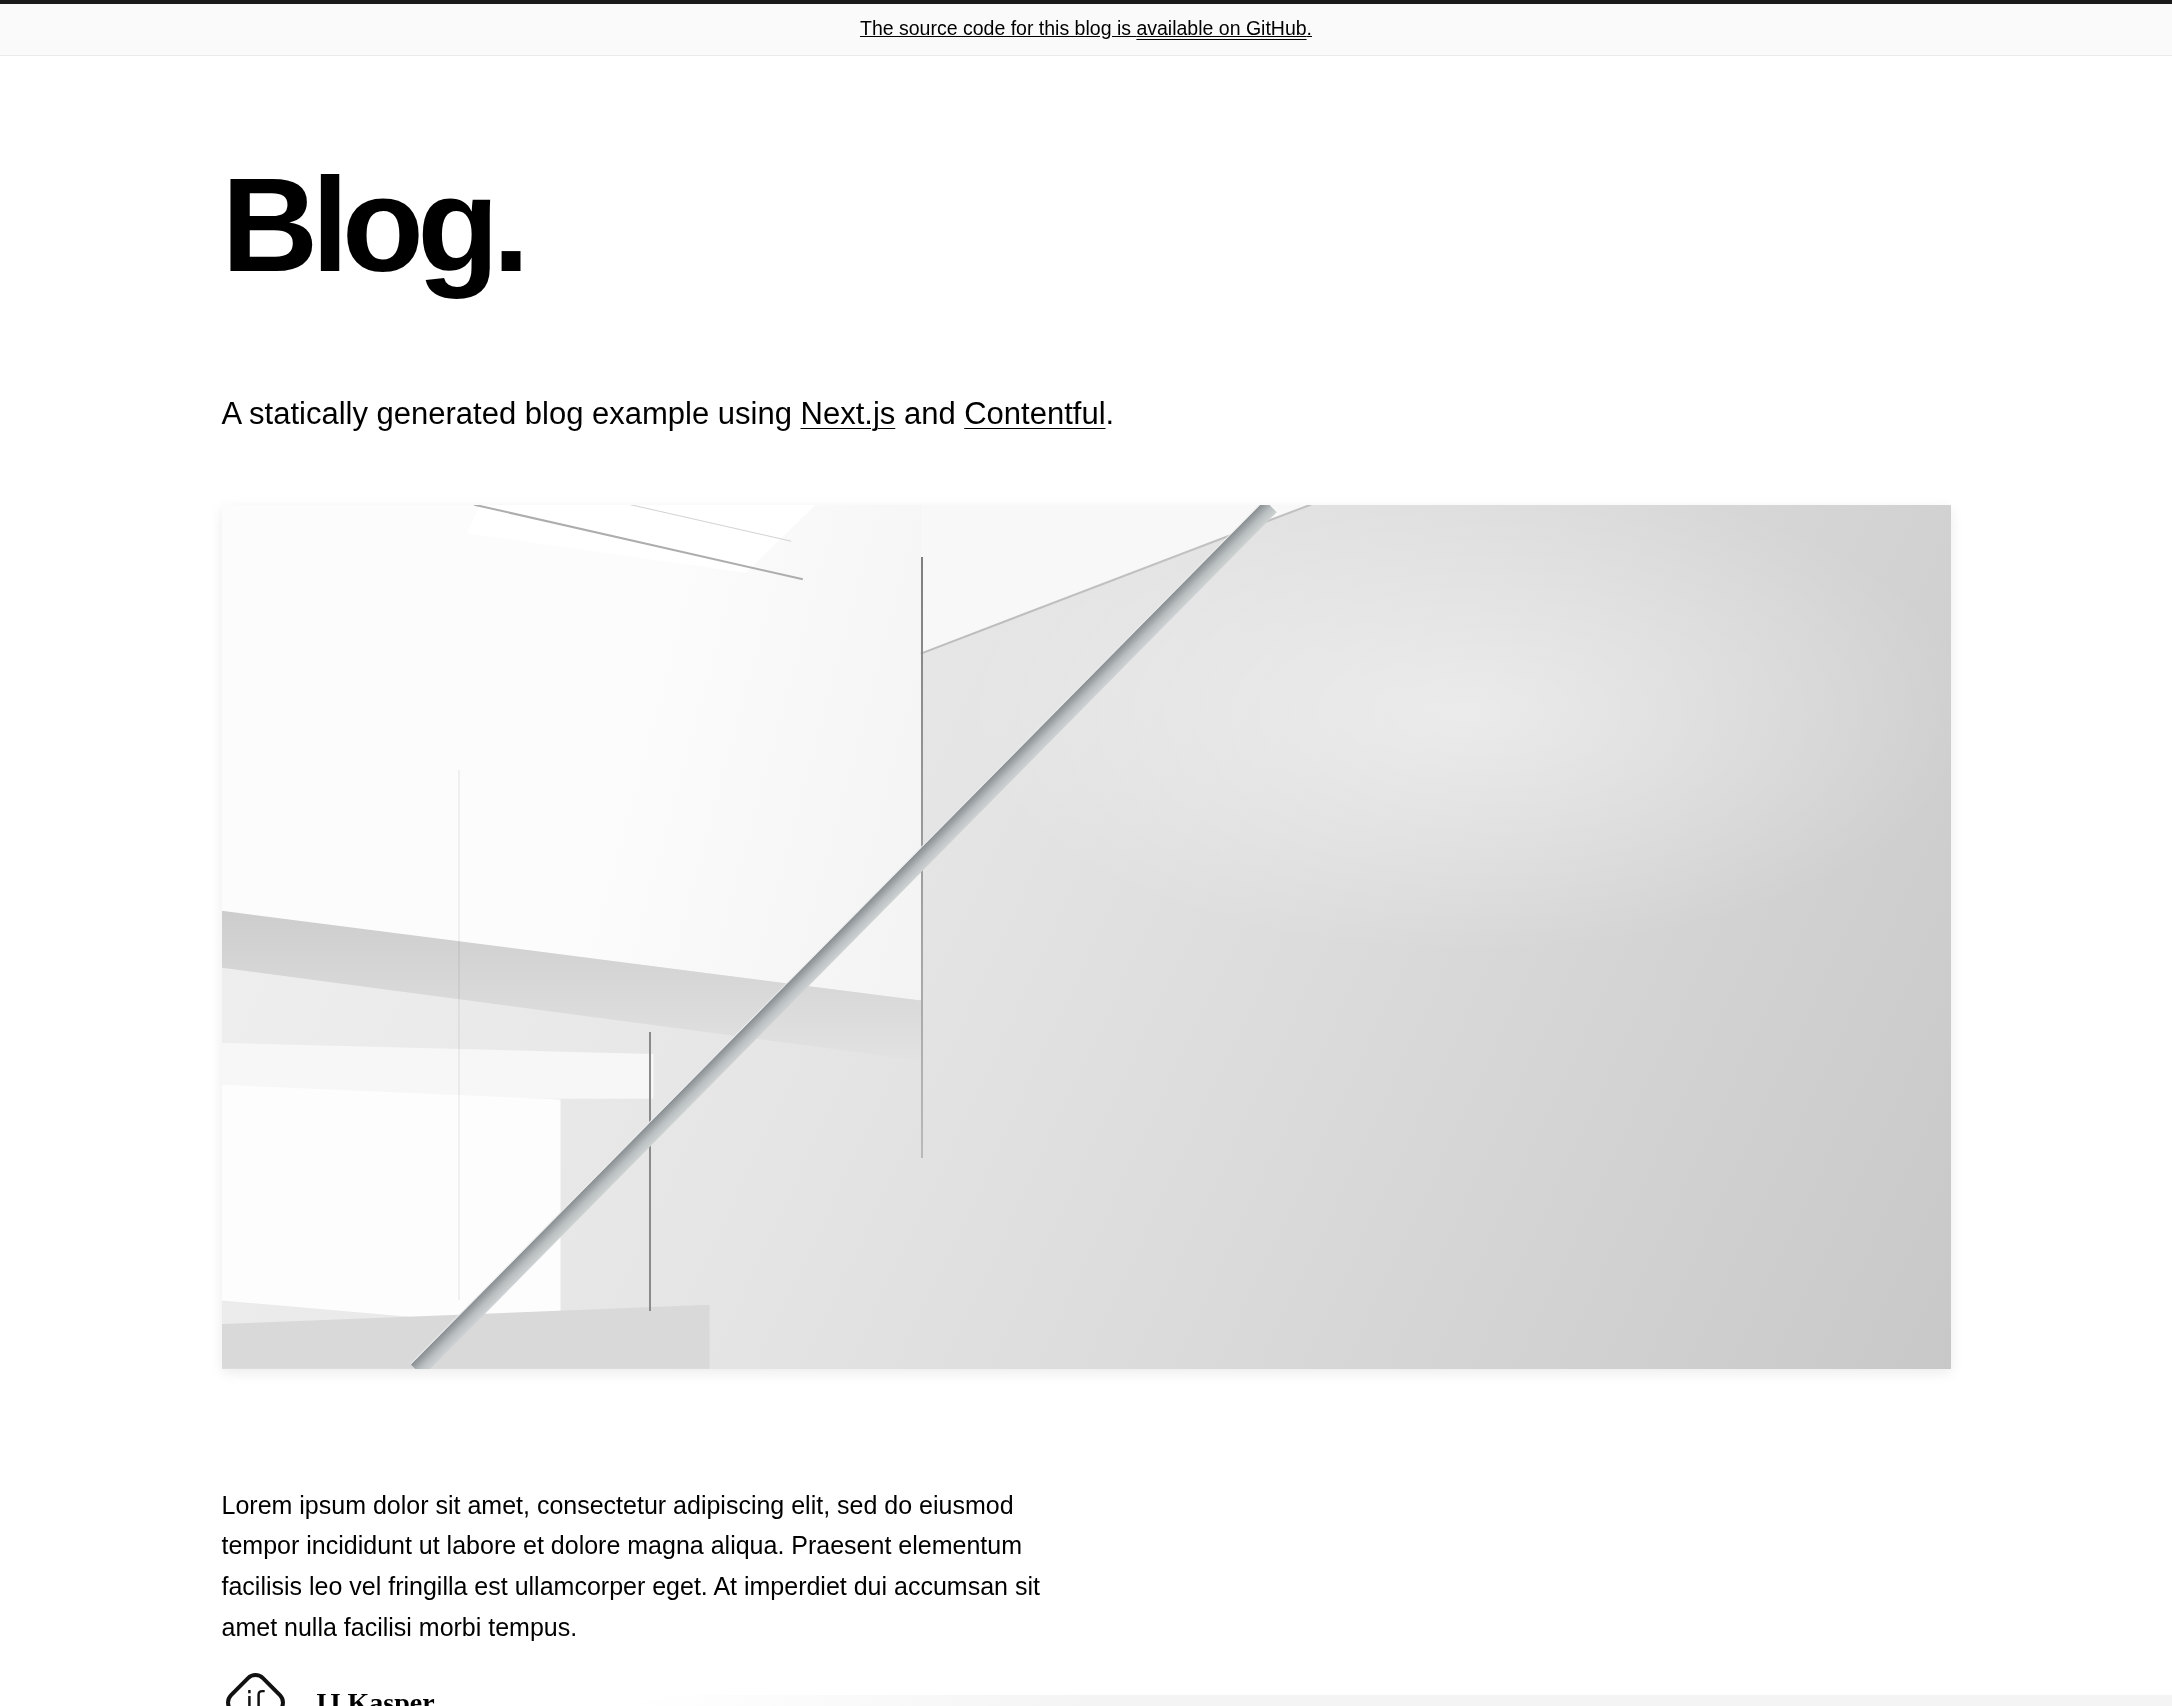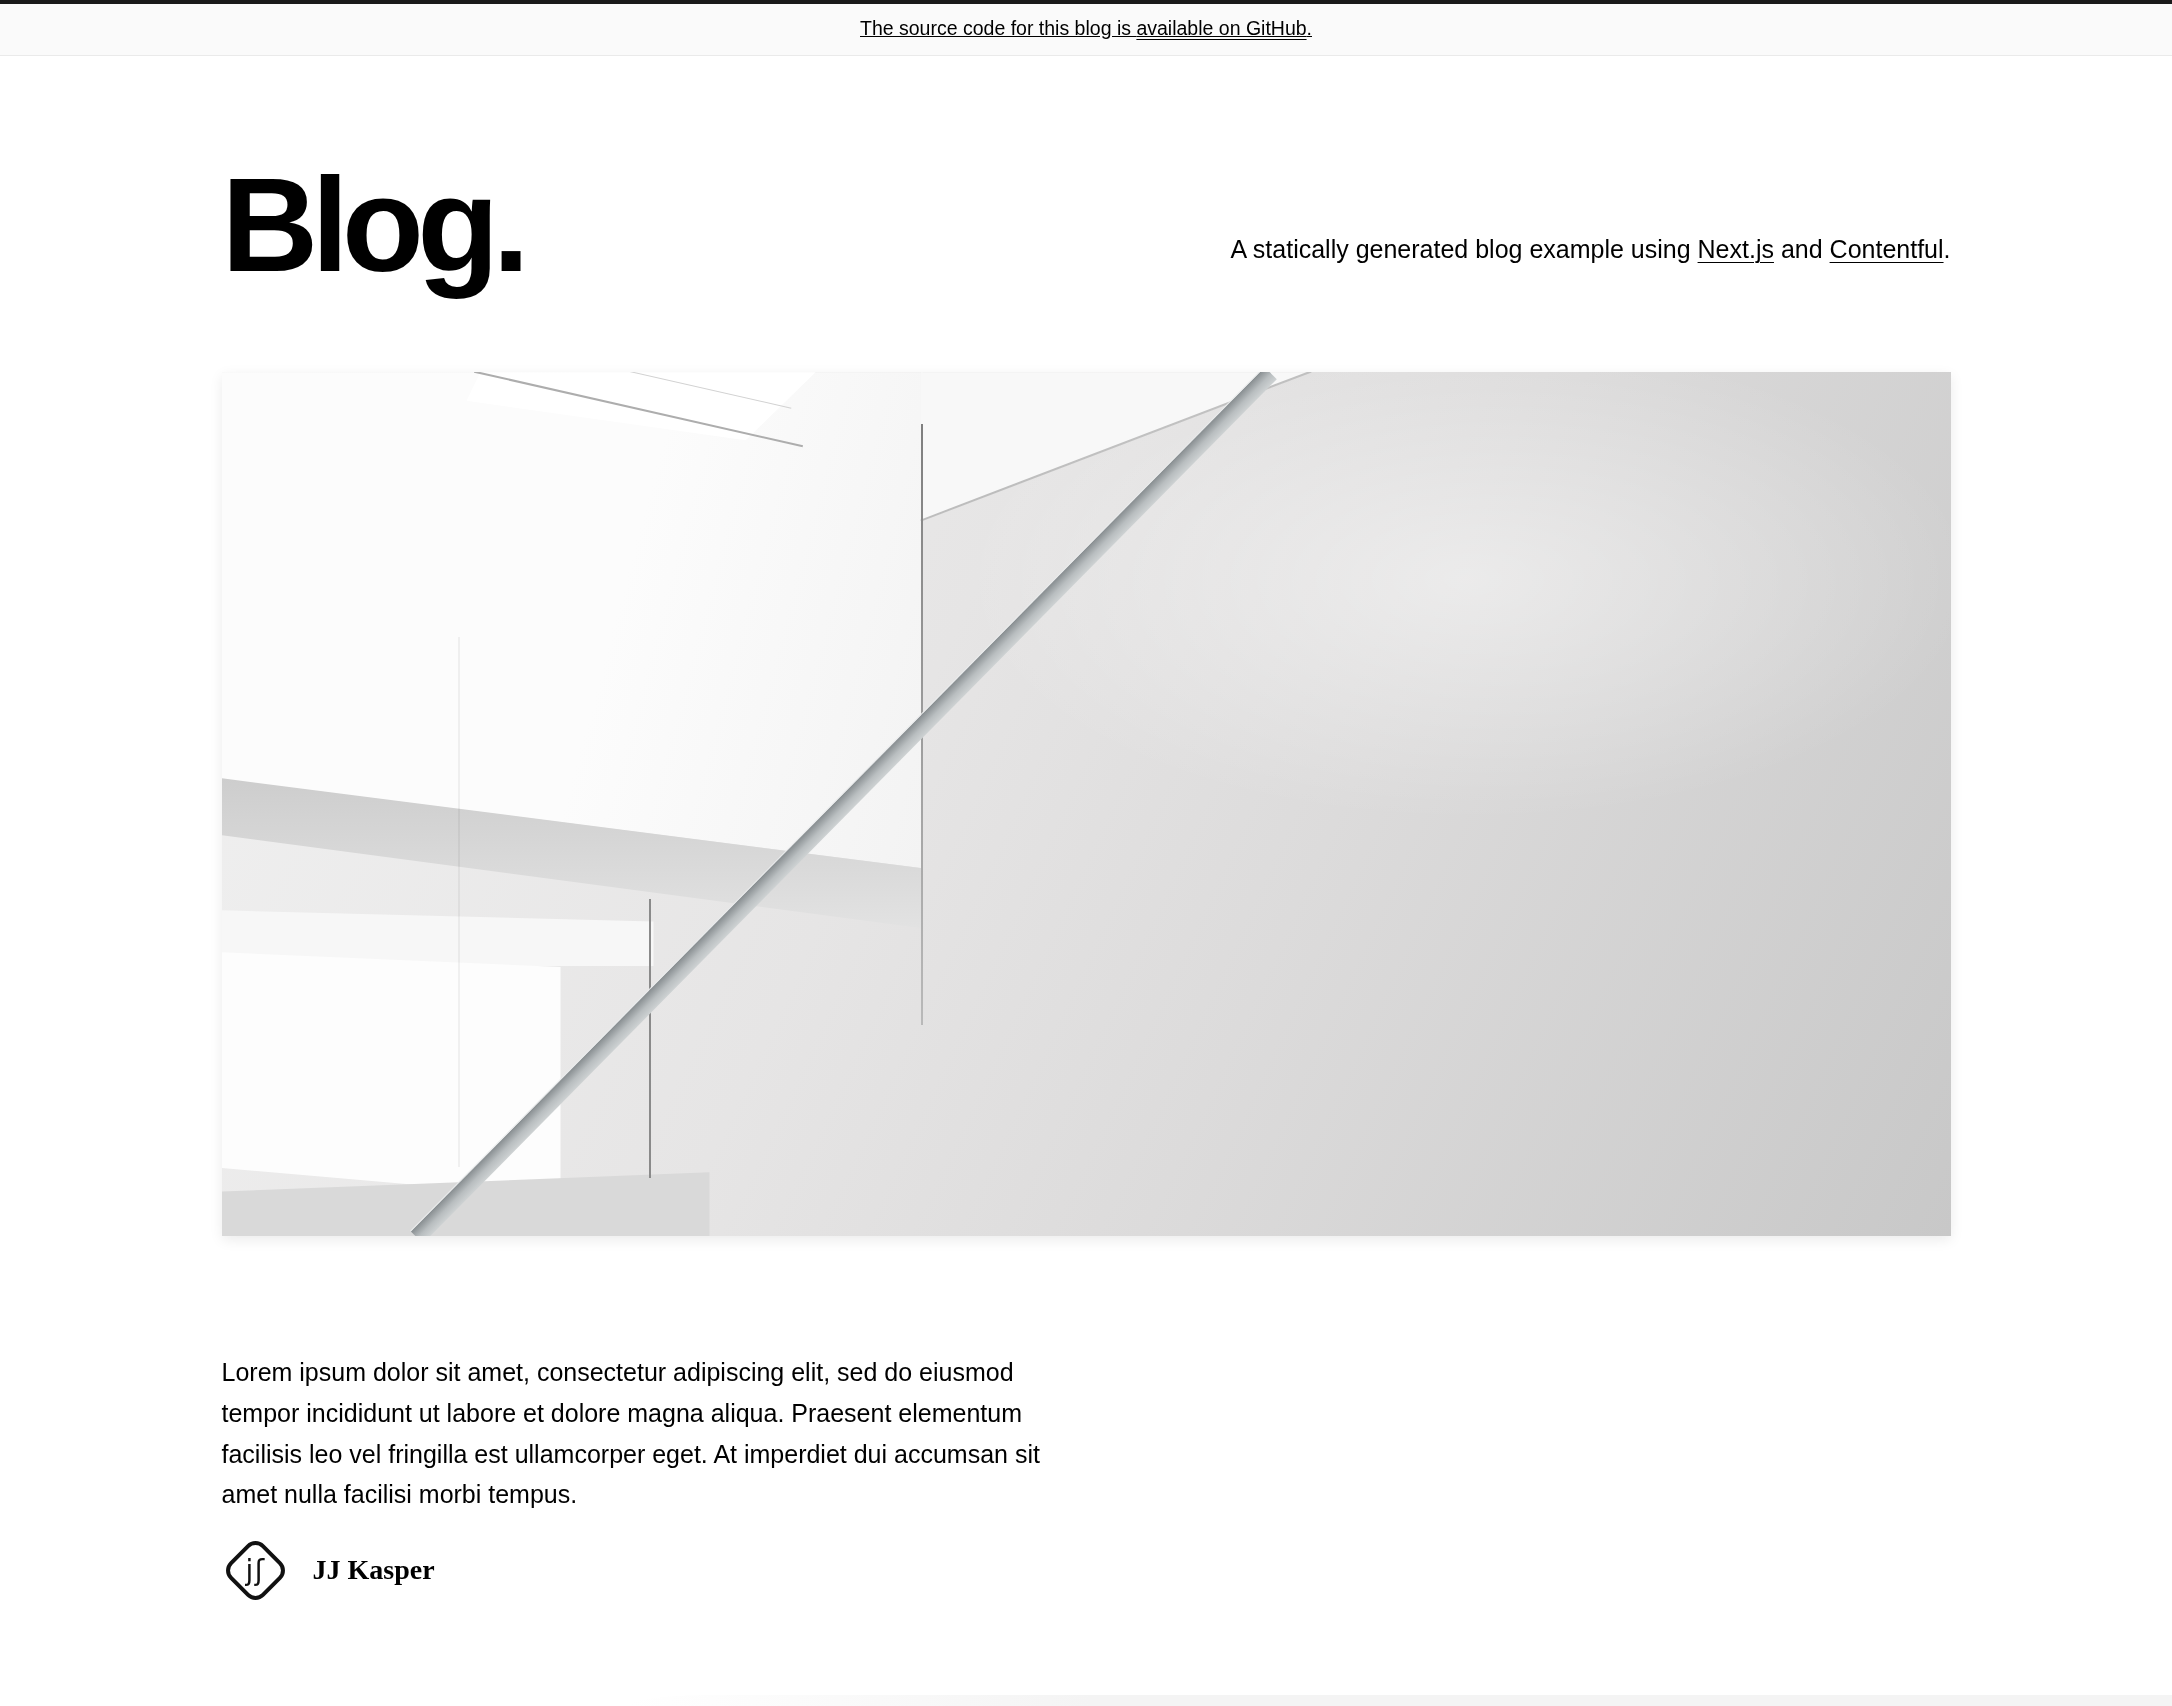--- a/index.html
+++ b/index.html
@@ -22,33 +22,33 @@
     height:52px;
     display:flex; align-items:center; justify-content:center;
     font-size:19.5px; line-height:1.5;text-decoration:underline;
   }
   .banner a, .tagline a {
     color:#000; text-decoration:underline;
     text-underline-offset:3.5px; text-decoration-thickness:1.4px;
     cursor:pointer;
   }
 
-  .container { width:1729px; margin:0 auto; }
+  .container { width:1729px; margin:0 auto;flex-direction:column; }
 
   
   .header {
     margin-top:89px;
     display:flex; justify-content:space-between; align-items:flex-start;
   }
   .logo {
     font-size:134px; font-weight:bold; letter-spacing:-0.05em; line-height:1.2;
   }
   .tagline {
     margin-top:86px;
-    font-size:25px; font-weight:normal; line-height:1.5; text-align:right;
+    font-size:31px; font-weight:normal; line-height:1.5; text-align:right;
   }
 
   
   .hero-wrap { margin-top:67px; }
   .hero {
     position:relative; width:1729px; height:864px; overflow:hidden;
     background:linear-gradient(115deg, #f1f1f1 0%, #e6e5e5 40%, #dcdbdb 62%, #c8c8c8 100%);
     box-shadow:0 4.2px 12.5px rgba(0,0,0,0.08);
     cursor:pointer;
   }

